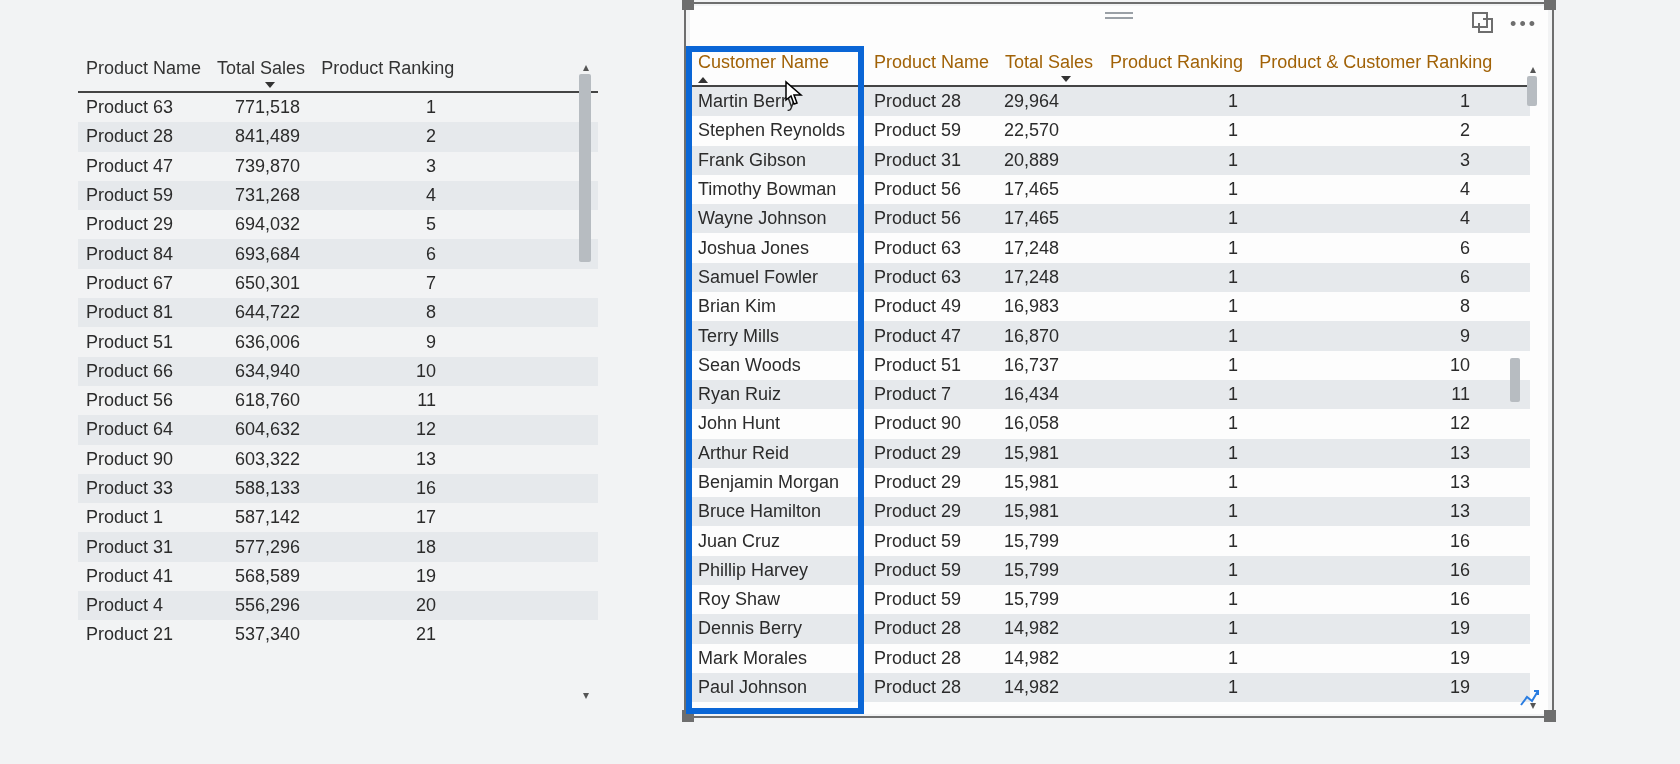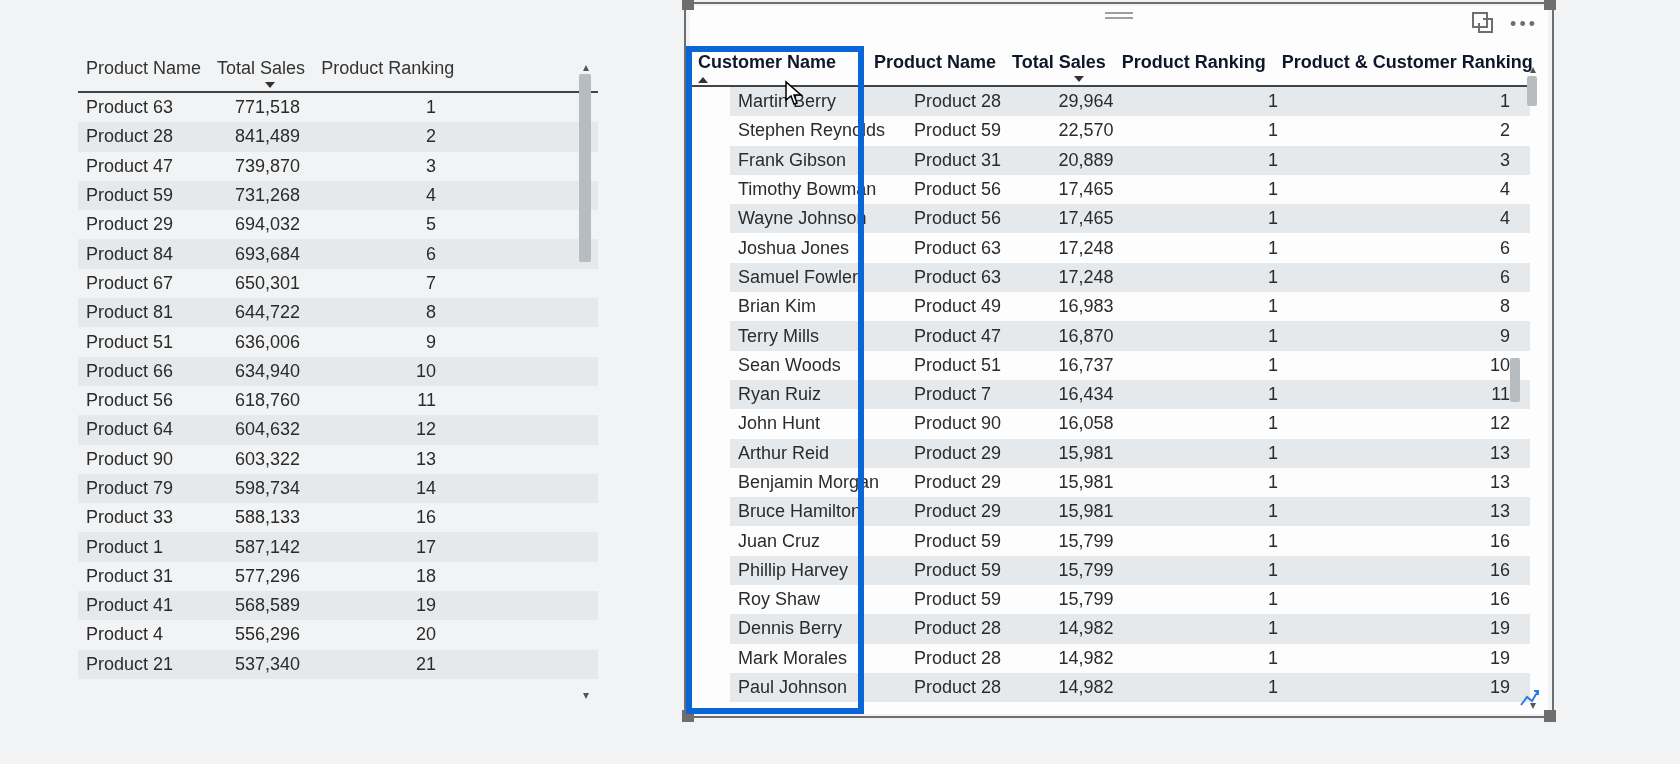--- a/index.html
+++ b/index.html
@@ -137,22 +137,22 @@
     position: absolute;
     left: 0; top: 40px;
     width: 840px; height: 668px;
   }
   .right-table .headers {
     display: flex;
     border-bottom: 2px solid #444;
     padding-bottom: 6px;
   }
   .right-table .col-h {
-    font-weight: 700;
-    color: #0f172a;
+    font-weight: 400;
+    color: #a16207;
     padding: 6px 8px;
     white-space: nowrap;
   }
   .right-table .col-h.cust  { flex: 0 0 176px; text-align: left; position: relative; }
   .right-table .col-h.prod  { flex: 0 0 130px; text-align: left; }
   .right-table .col-h.sales { flex: 0 0 100px; text-align: right; position: relative; }
   .right-table .col-h.rank  { flex: 0 0 150px; text-align: right; }
   .right-table .col-h.rank2 { flex: 0 0 240px; text-align: right; padding-right: 16px; }
 
   .cust-sel {
@@ -171,30 +171,29 @@
   }
 
   .right-table .body {
     max-height: 624px;
     overflow: hidden;
   }
   .right-table .row {
     display: flex;
     height: 29.3px;
     align-items: center;
-    margin-left: 40px;
   }
   .right-table .row:nth-child(odd) { background: #e6e9ec; }
   .right-table .cell {
     padding: 0 8px;
     white-space: nowrap;
   }
   .right-table .cell.cust  { flex: 0 0 176px; text-align: left; }
   .right-table .cell.prod  { flex: 0 0 130px; text-align: left; }
-  .right-table .cell.sales { flex: 0 0 100px; text-align: center; }
+  .right-table .cell.sales { flex: 0 0 100px; text-align: left; }
   .right-table .cell.rank  { flex: 0 0 150px; text-align: right; }
   .right-table .cell.rank2 { flex: 0 0 240px; text-align: right; padding-right: 16px; }
 
   
   .blue-box {
     position: absolute;
     left: 686px; top: 46px;
     width: 178px; height: 668px;
     border: 6px solid #0a66d6;
     pointer-events: none;
@@ -316,25 +315,20 @@
           <div class="cell prod">Product 64</div>
           <div class="cell sales">604,632</div>
           <div class="cell rank">12</div>
         </div>
         <div class="row">
           <div class="cell prod">Product 90</div>
           <div class="cell sales">603,322</div>
           <div class="cell rank">13</div>
         </div>
         <div class="row">
-          <div class="cell prod">Product 79</div>
-          <div class="cell sales">598,734</div>
-          <div class="cell rank">14</div>
-        </div>
-        <div class="row">
           <div class="cell prod">Product 33</div>
           <div class="cell sales">588,133</div>
           <div class="cell rank">16</div>
         </div>
         <div class="row">
           <div class="cell prod">Product 1</div>
           <div class="cell sales">587,142</div>
           <div class="cell rank">17</div>
         </div>
         <div class="row">

